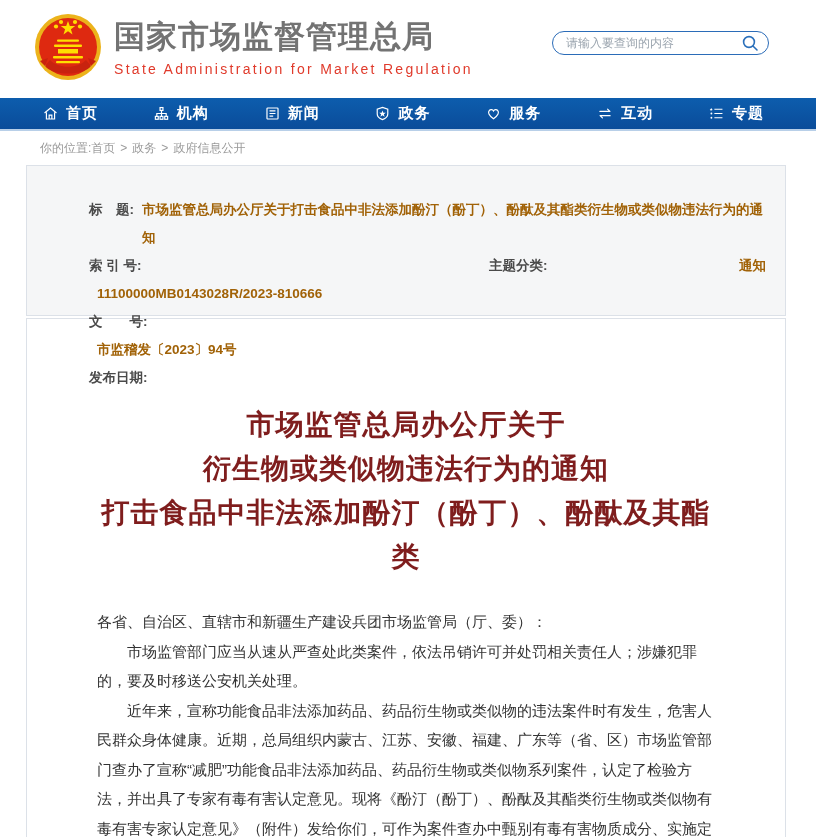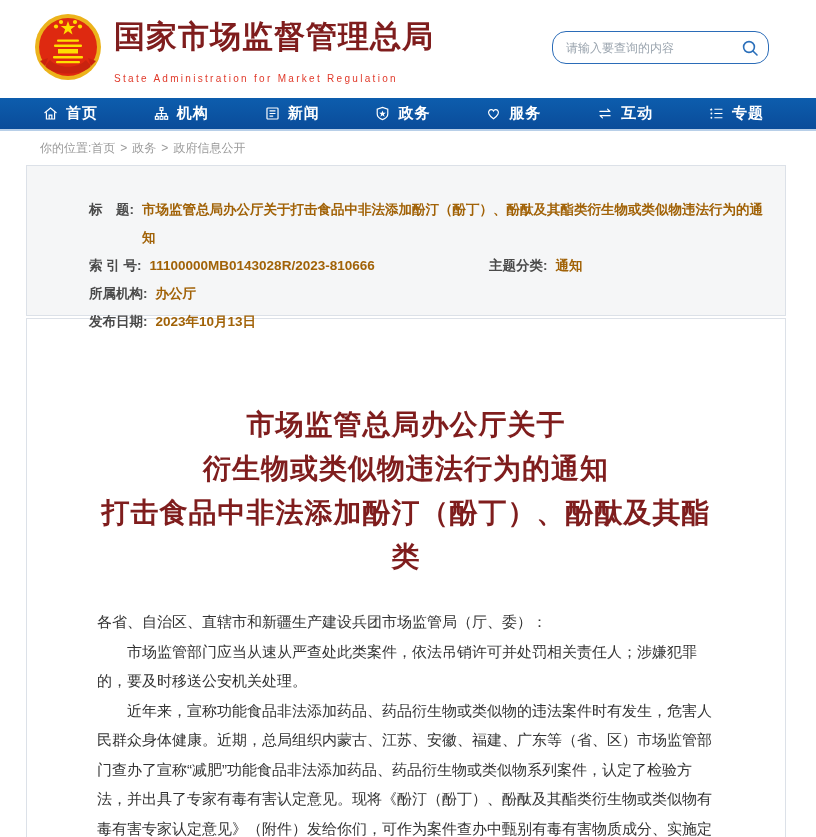--- a/index.html
+++ b/index.html
@@ -3,23 +3,23 @@
 <meta charset="utf-8">
 <style>
   * { margin:0; padding:0; box-sizing:border-box; }
   html,body { width:816px; height:837px; overflow:hidden; background:#fff;
     font-family:"Liberation Sans","DejaVu Sans",sans-serif; }
 
   
   .site-header { position:relative; height:98px; background:#fff; }
   .emblem { position:absolute; left:30px; top:11px; width:76px; height:76px; }
   .org-names { position:absolute; left:114px; top:19px; }
-  .org-cn { font-size:31px; font-weight:bold; color:#7f1d1d; letter-spacing:1px; line-height:36px; }
-  .org-en { margin-top:18px; font-size:10px; color:#e03a2b; letter-spacing:2.3px; }
-  .search-box { position:absolute; left:552px; top:31px; width:217px; height:33px;
+  .org-cn { font-size:31px; font-weight:bold; color:#737373; letter-spacing:1px; line-height:36px; }
+  .org-en { margin-top:6px; font-size:14px; color:#e03a2b; letter-spacing:2.3px; }
+  .search-box { position:absolute; left:552px; top:31px; width:217px; height:24px;
     border:1.5px solid #2b6cb8; border-radius:14px; background:#fff;
     display:flex; align-items:center; padding:0 8px 0 13px; }
   .search-box input { flex:1; border:none; outline:none; font-size:12px; color:#555;
     background:transparent; font-family:inherit; }
   .search-box input::placeholder { color:#9aa4ae; }
   .search-btn { border:none; background:none; cursor:pointer; display:flex; align-items:center; }
 
   
   .main-nav { height:33px; background:linear-gradient(180deg,#0d5dad 0%,#0a4c9a 100%);
     border-bottom:2px solid #b8cfe8; display:flex; align-items:center;
@@ -30,22 +30,22 @@
 
   
   .breadcrumb { padding:9px 0 8px 40px; font-size:12px; color:#9a9a9a; }
   .breadcrumb a { color:#9a9a9a; text-decoration:none; }
   .crumb-sep { margin:0 5px; }
 
   
   .meta-box { margin-left:26px; width:760px; height:151px; background:#f5f6f7;
     border:1px solid #dce1e8; padding:30px 19px 5px 62px; font-size:13.5px; }
   .meta-row { display:flex; line-height:28px; }
-  .m-left { width:400px; display:flex; }
-  .m-right { flex:1; display:flex; }
+  .m-left { width:400px; display:flex;flex-direction:column; }
+  .m-right { flex:1; display:flex;justify-content:space-between; }
   .meta-label { color:#4a4a4a; font-weight:bold; white-space:pre; }
   .meta-value { color:#a16207; margin-left:8px;font-weight:bold; }
 
   
   .doc-box { margin:2px 0 0 26px; width:760px; height:760px; background:#fff;
     border:1px solid #dce1e8; padding:84px 70px 40px; }
   .doc-title { text-align:center; font-size:28px; font-weight:bold; color:#7f1d1d;
     line-height:44px; letter-spacing:1px; }
   .doc-body { margin-top:28px; font-size:15px; line-height:29.5px; color:#333; }
   .doc-body p { margin:0; }
@@ -158,29 +158,28 @@
     <span class="m-left">
       <span class="meta-label">索 引 号:</span>
       <span class="meta-value">11100000MB0143028R/2023-810666</span>
     </span>
     <span class="m-right">
       <span class="meta-label">主题分类:</span>
       <span class="meta-value">通知</span>
     </span>
   </div>
   <div class="meta-row">
-    <span class="m-right">
-      <span class="meta-label">所属机构:</span>
-      <span class="meta-value">办公厅</span>
+    <span class="m-left">
+      <span class="meta-label">文　　号:</span>
+      <span class="meta-value">市监稽发〔2023〕94号</span>
     </span>
   </div>
   <div class="meta-row">
     <span class="m-right">
       <span class="meta-label">发布日期:</span>
-      <span class="meta-value">2023年10月13日</span>
     </span>
   </div>
 </section>
 
 <section class="doc-box">
   <h1 class="doc-title">
     <div>市场监管总局办公厅关于</div>
     <div>衍生物或类似物违法行为的通知</div>
     <div>打击食品中非法添加酚汀（酚丁）、酚酞及其酯类</div>
   </h1>

